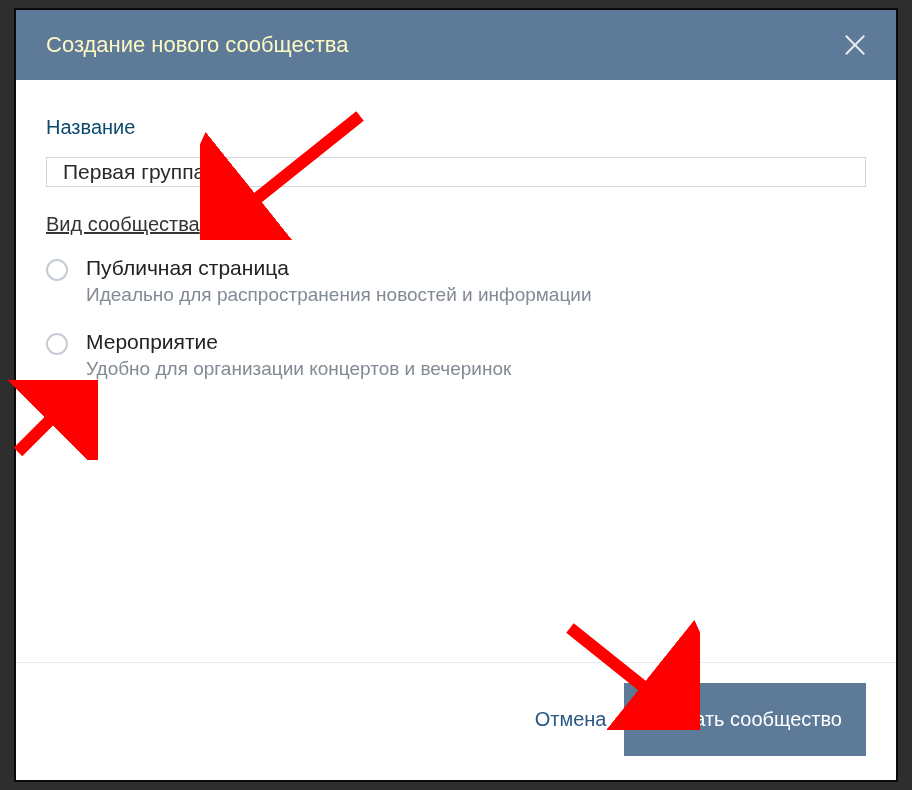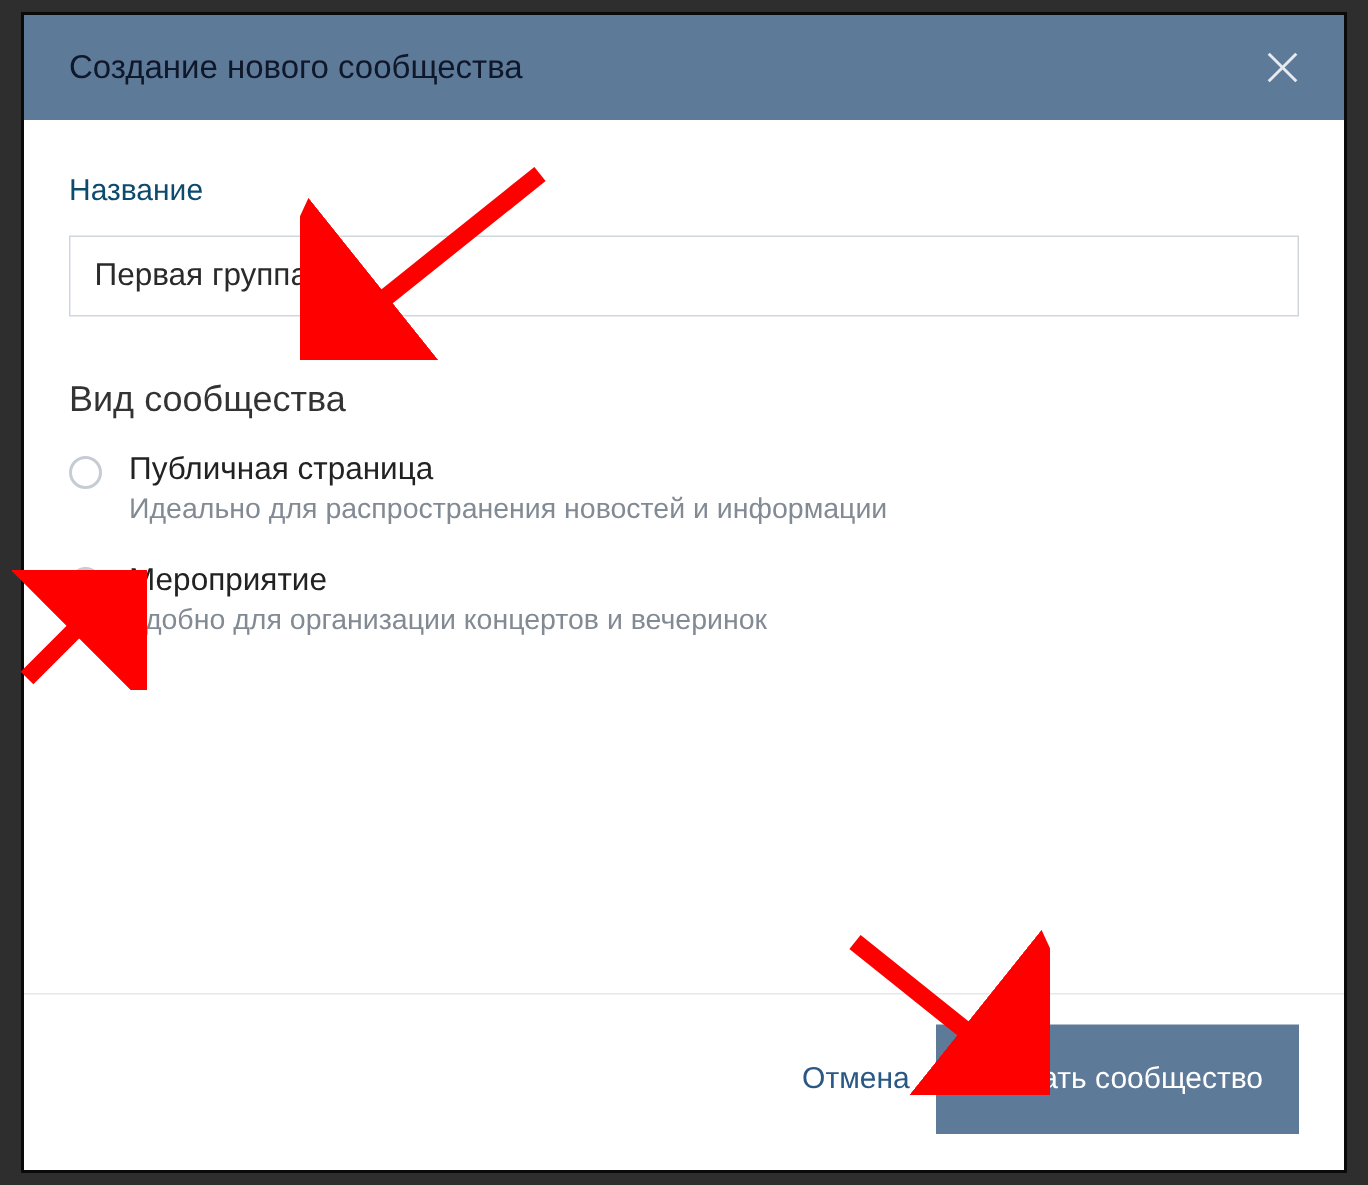--- a/index.html
+++ b/index.html
@@ -17,21 +17,21 @@
       left: 14px;
       right: 14px;
       bottom: 8px;
       background: #fff;
       border: 2px solid #0a0a0a;
       display: flex;
       flex-direction: column;
     }
     .modal-header {
       background: #5e7a99;
-      color: #0f172a;
+      color: #fef9c3;
       padding: 22px 30px;
       display: flex;
       align-items: center;
       justify-content: space-between;
       font-size: 22px;
       font-weight: 400;
     }
     .close-icon {
       width: 22px;
       height: 22px;
@@ -58,31 +58,32 @@
       color: #333;
     }
     .field-label {
       font-size: 20px;
       color: #0c4a6e;
       margin-bottom: 18px;
     }
     .text-input {
       width: 100%;
       border: 1px solid #cfd6dd;
-      padding: 14px 16px;
+      padding: 2px 16px;
       font-size: 21px;
       color: #2a2a2a;
       outline: none;
       font-family: inherit;
     }
     .section-label {
-      font-size: 24px;
+      font-size: 20px;
       color: #333;
-      margin-top: 42px;
+      margin-top: 26px;
       margin-bottom: 20px;
+      text-decoration: underline;
     }
     .radio-group { }
     .radio-row {
       display: flex;
       align-items: flex-start;
       margin-bottom: 24px;
       cursor: pointer;
     }
     .radio {
       width: 22px;

